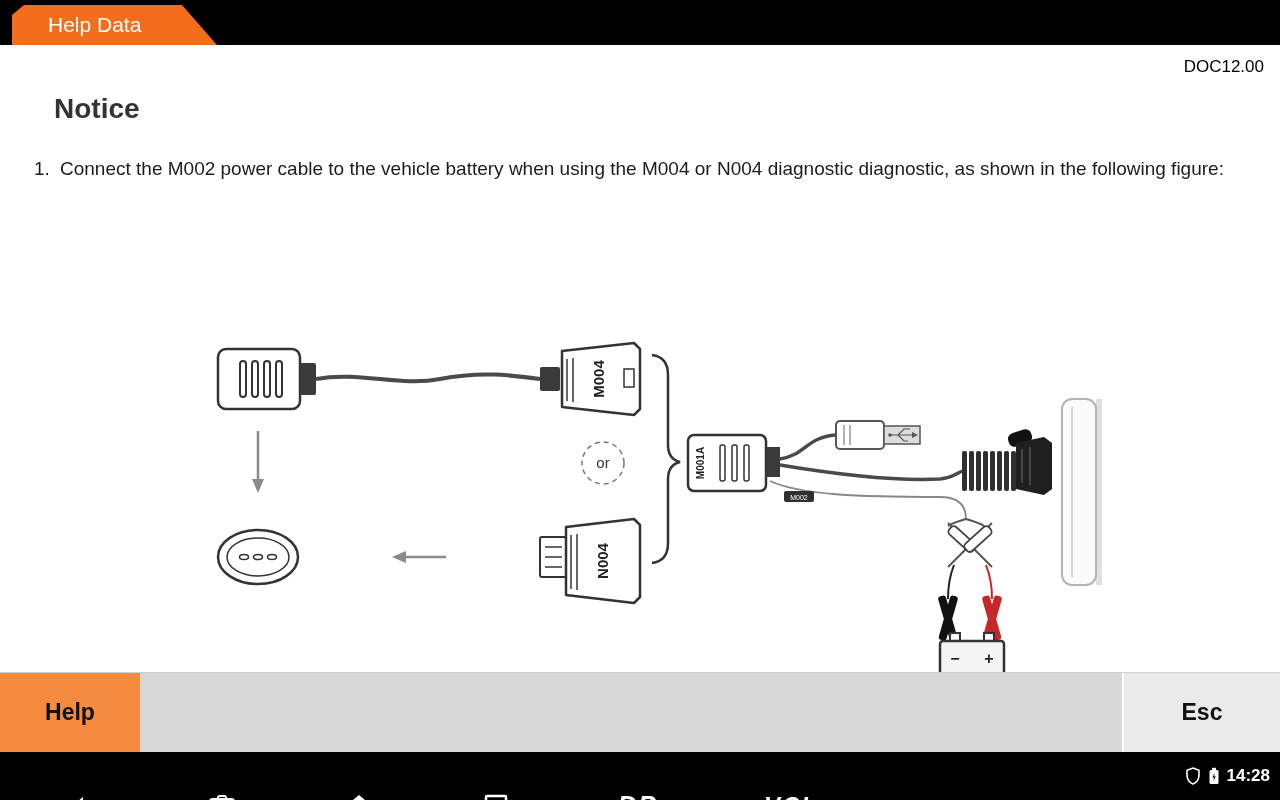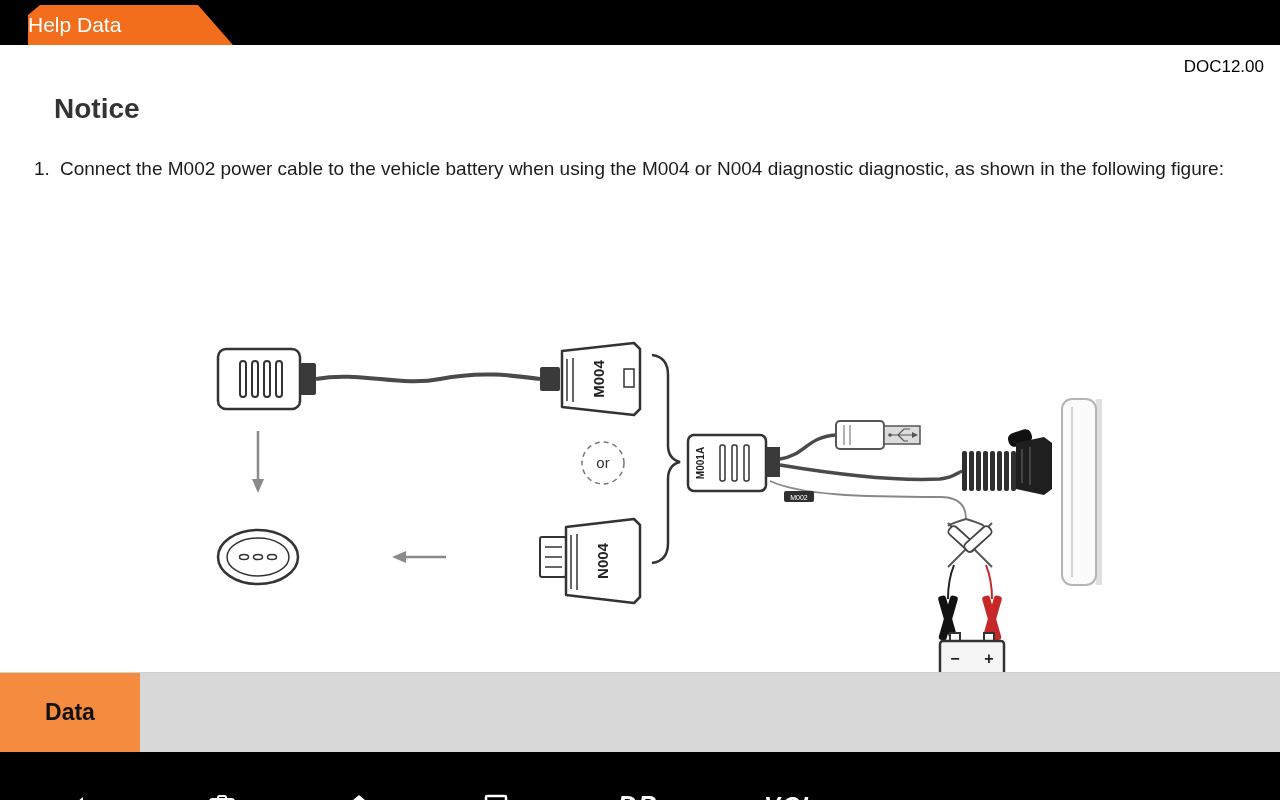--- a/index.html
+++ b/index.html
@@ -1,23 +1,23 @@
 <!DOCTYPE html>
 <html><head>
 <meta charset="utf-8">
 <style>
   html,body{margin:0;padding:0;}
   body{width:1280px;height:800px;position:relative;overflow:hidden;background:#fff;
        font-family:"Liberation Sans",sans-serif;color:#1c1c1c;}
 
   
   .topbar{position:absolute;top:0;left:0;width:1280px;height:45px;background:#000;}
-  .tab{position:absolute;left:28px;top:5px;width:205px;height:40px;background:#f26e1d;
+  .tab{position:absolute;left:12px;top:5px;width:205px;height:40px;background:#f26e1d;
        clip-path:polygon(0 10px,12px 0,170px 0,205px 40px,0 40px);
-       display:flex;align-items:center;box-sizing:border-box;}
+       display:flex;align-items:center;padding-left:36px;box-sizing:border-box;}
   .tab span{color:#fff;font-size:21px;}
   .notch{position:absolute;left:226px;top:45px;width:17px;height:12px;background:#000;
        clip-path:polygon(0 0,100% 0,100% 100%);}
 
   
   .content{position:absolute;top:45px;left:0;width:1280px;height:627px;background:#fff;}
   .docver{position:absolute;top:12px;right:16px;font-size:17px;color:#000;margin-left:44px;}
   .notice-title{position:absolute;top:48px;left:16px;font-size:28px;font-weight:bold;color:#333;margin-left:38px;}
   .notice-item{position:absolute;top:108px;left:34px;width:1232px;font-size:19px;
        line-height:32px;color:#1c1c1c;display:flex;}
@@ -195,21 +195,24 @@
       <rect x="984" y="358" width="10" height="9" fill="#fff" stroke="#333" stroke-width="2"></rect>
       <rect x="940" y="366" width="64" height="34" rx="3" fill="#f5f5f5" stroke="#333" stroke-width="2.5"></rect>
       <text x="955" y="389" text-anchor="middle" font-size="16" font-weight="bold" fill="#222">−</text>
       <text x="989" y="389" text-anchor="middle" font-size="16" font-weight="bold" fill="#222">+</text>
     </g>
   </svg>
 </div>
 
 <div class="footer">
   <div class="tips">
-    <span>Data</span>
+    <span>Help</span>
+  </div>
+  <div class="esc">
+    <span>Esc</span>
   </div>
 </div>
 
 <div class="navbar">
   <div class="nav-icons">
     <div class="nav-btn">
       <svg width="30" height="28" viewBox="0 0 30 28">
         <path d="M13 5 L3 13 L13 21 L13 16 C20 16 25 19 28 25 C27 15 21 10 13 10 Z" fill="#fff"></path>
       </svg>
     </div>
@@ -230,13 +233,24 @@
         <rect x="5" y="4" width="20" height="20" rx="1" fill="none" stroke="#fff" stroke-width="2.5"></rect>
       </svg>
     </div>
     <div class="nav-btn dp">
       <span>DP</span>
     </div>
     <div class="nav-btn vci">
       <span>VCI</span>
     </div>
   </div>
+  <div class="nav-right">
+    <svg width="16" height="18" viewBox="0 0 16 18">
+      <path d="M8 1 L14 3.2 V8 C14 12.5 11.4 15.6 8 17 C4.6 15.6 2 12.5 2 8 V3.2 Z" fill="none" stroke="#fff" stroke-width="1.6"></path>
+    </svg>
+    <svg width="12" height="18" viewBox="0 0 12 18">
+      <rect x="4" y="0.8" width="4" height="2.2" fill="#fff"></rect>
+      <rect x="1.5" y="3" width="9" height="14" rx="1.5" fill="#fff"></rect>
+      <path d="M6.6 6 L4.4 10.4 H6 L5.4 14 L7.8 9.4 H6.2 Z" fill="#000"></path>
+    </svg>
+    <span class="time">14:28</span>
+  </div>
 </div>
 
 </body></html>

